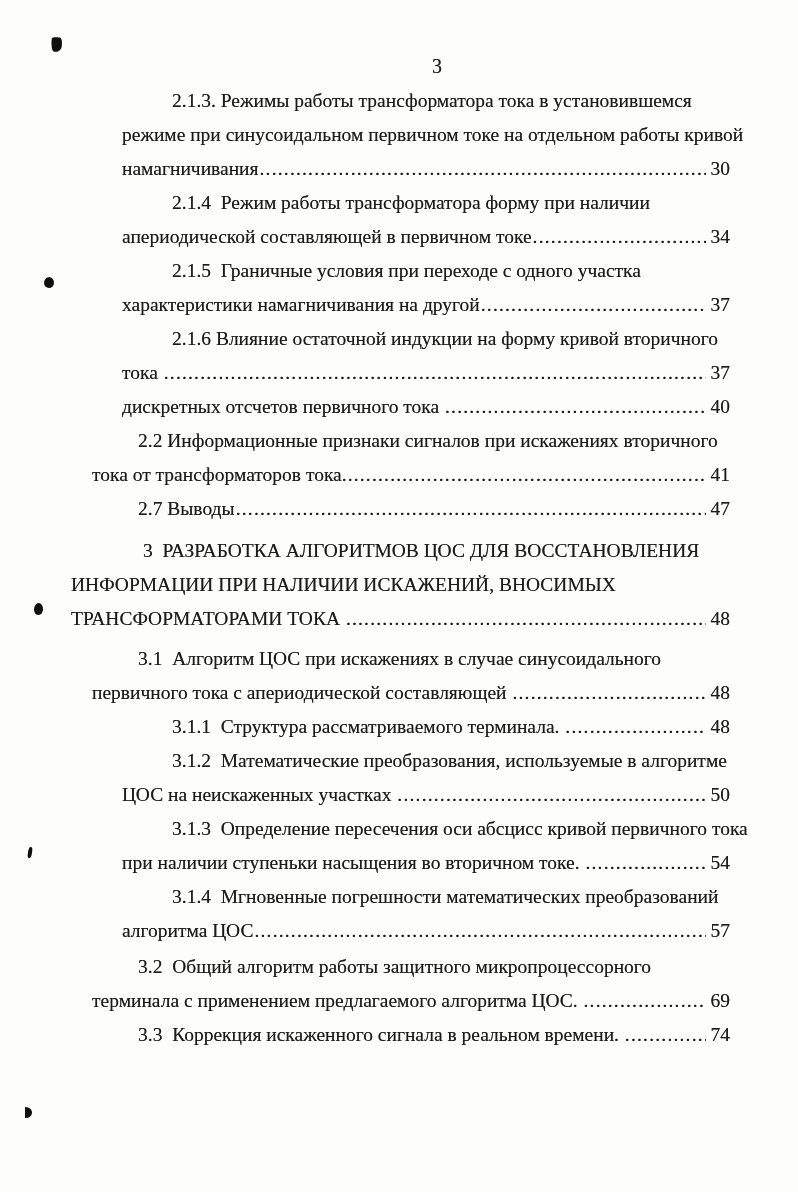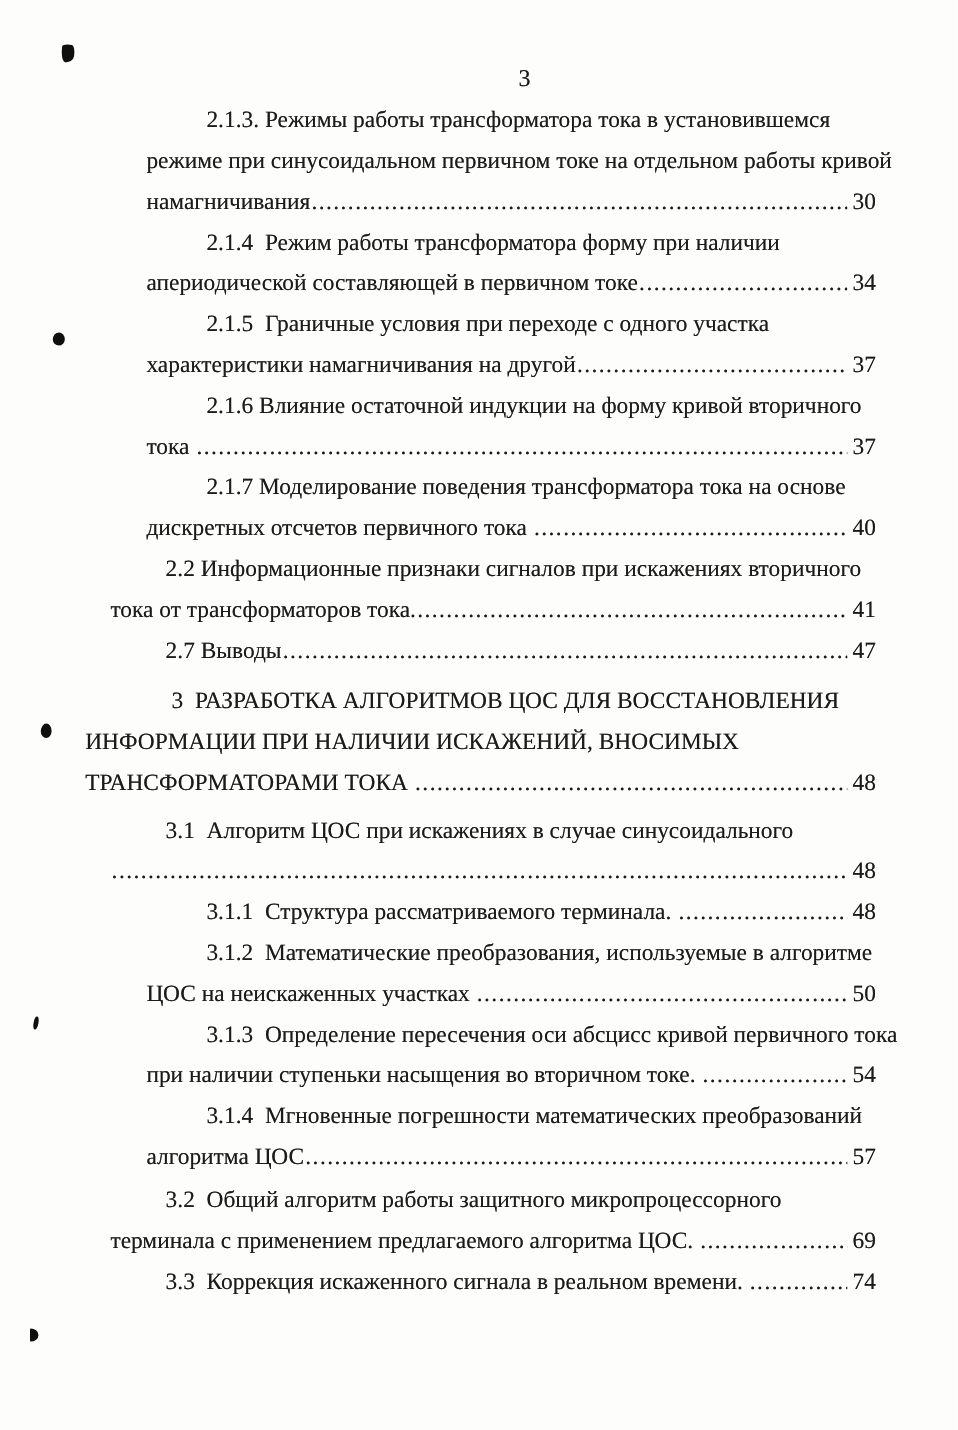--- a/index.html
+++ b/index.html
@@ -124,23 +124,20 @@
         <div class="line first">
           <span class="t">2.1.6 Влияние остаточной индукции на форму кривой вторичного</span>
         </div>
         <div class="line cont">
           <span class="t">тока </span>
           <span class="dots">............................................................................................................................................................................................................................</span>
           <span class="pg">37</span>
         </div>
       </div>
       <div class="entry lvl-sub">
-        <div class="line first">
-          <span class="t">2.1.7 Моделирование поведения трансформатора тока на основе</span>
-        </div>
         <div class="line cont">
           <span class="t">дискретных отсчетов первичного тока </span>
           <span class="dots">............................................................................................................................................................................................................................</span>
           <span class="pg">40</span>
         </div>
       </div>
       <div class="entry lvl-sec">
         <div class="line first">
           <span class="t">2.2 Информационные признаки сигналов при искажениях вторичного</span>
         </div>
@@ -168,20 +165,21 @@
           <span class="t">ТРАНСФОРМАТОРАМИ ТОКА </span>
           <span class="dots">............................................................................................................................................................................................................................</span>
           <span class="pg">48</span>
         </div>
       </div>
       <div class="entry lvl-sec gap-md">
         <div class="line first">
           <span class="t">3.1  Алгоритм ЦОС при искажениях в случае синусоидального</span>
         </div>
         <div class="line cont">
+          <span class="t">первичного тока с апериодической составляющей </span>
           <span class="dots">............................................................................................................................................................................................................................</span>
           <span class="pg">48</span>
         </div>
       </div>
       <div class="entry lvl-sub">
         <div class="line first">
           <span class="t">3.1.1  Структура рассматриваемого терминала. </span>
           <span class="dots">............................................................................................................................................................................................................................</span>
           <span class="pg">48</span>
         </div>

